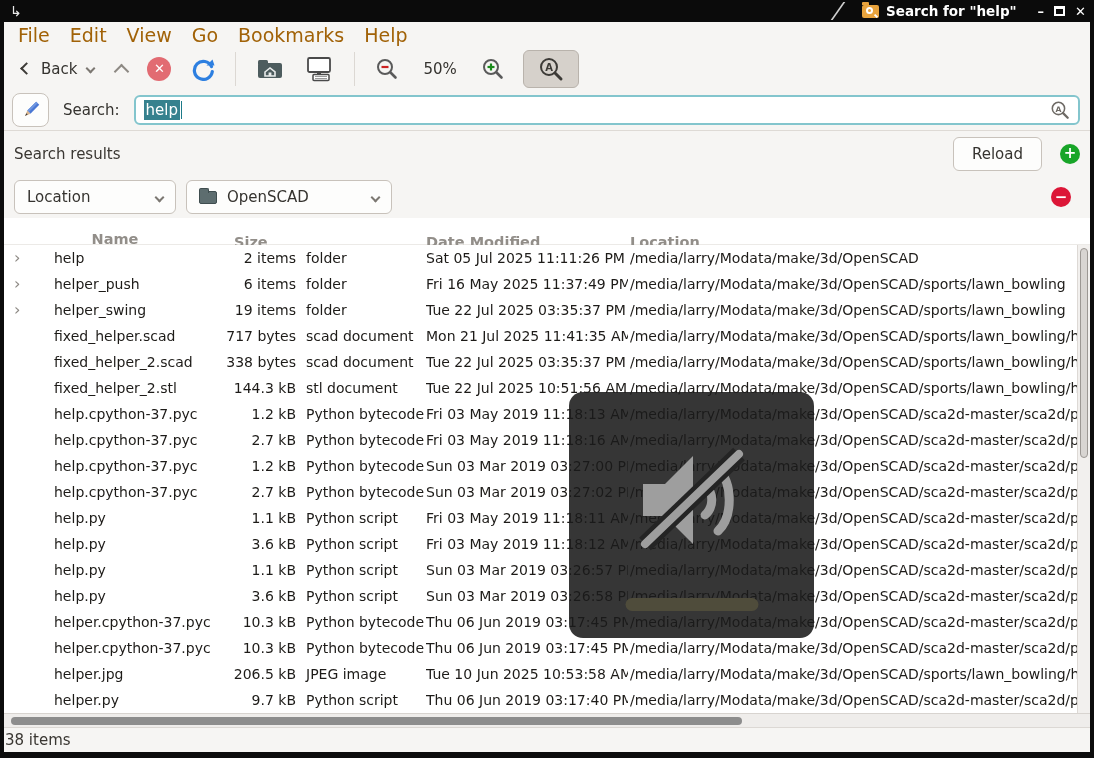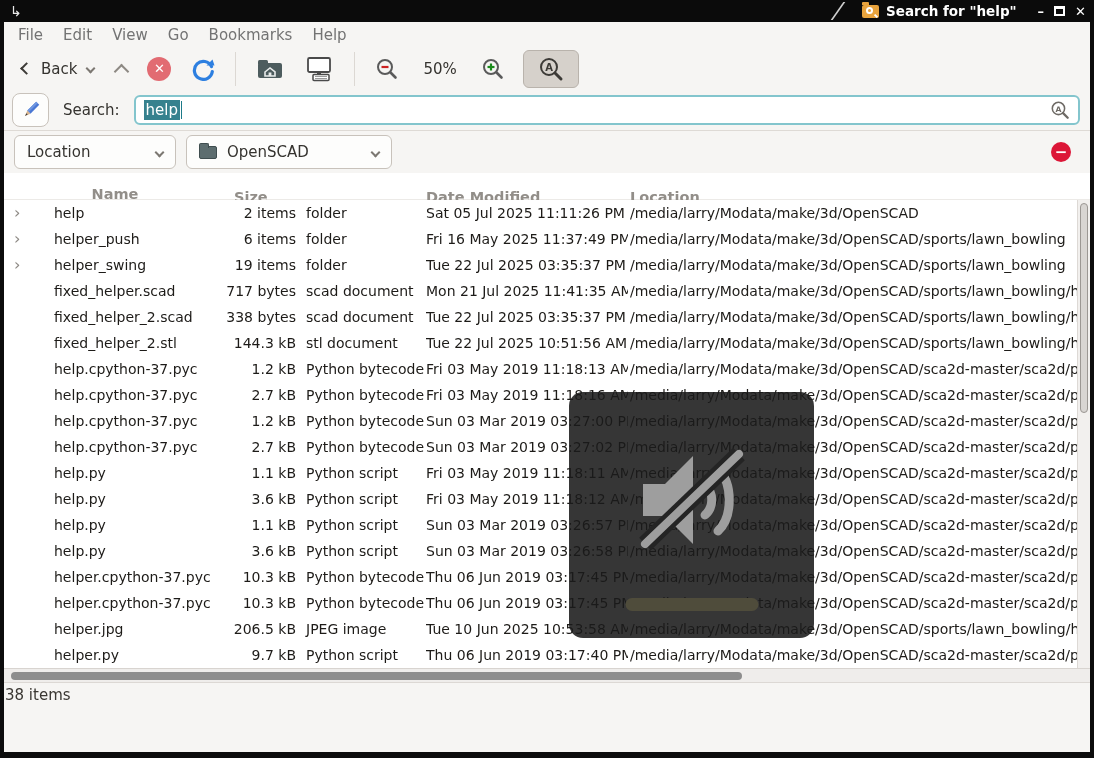--- a/index.html
+++ b/index.html
@@ -19,21 +19,21 @@
   .tfolder .lens { position:absolute; left:4px; top:2px; width:7px; height:7px; border:2px solid #fff; border-radius:50%; }
   .tfolder .lens:after { content:""; position:absolute; left:6px; top:6px; width:4px; height:2px; background:#fff; transform:rotate(45deg); }
   .title-text { font-size:13.5px; font-weight:bold; color:#fff; white-space:nowrap; }
   .winbtns { display:flex; align-items:center; gap:10px; margin-left:14px; }
   .wbtn { color:#fff; font-size:13px; line-height:1; cursor:default; }
   .wbtn.max { width:11px; height:10px; border:2px solid #fff; border-top-width:3px; }
   .wbtn.min { font-weight:bold; }
 
   
   .menubar { height:25px; display:flex; align-items:center; padding-left:4px; background:#f6f5f3; }
-  .menu-item { padding:2px 10px; font-size:15px; color:#737373;text-align:right; }
+  .menu-item { padding:2px 10px; font-size:19px; color:#a16207;text-align:right; }
 
   
   .toolbar { height:43px; display:flex; align-items:center; padding:0 8px; gap:4px; background:#f6f5f3; }
   .chev { display:inline-block; border-right:2px solid #5a5751; border-bottom:2px solid #5a5751; }
   .chev.sm { width:7px; height:7px; transform:rotate(45deg); border-color:#7c7872; }
   .chev.left  { width:9px; height:9px; transform:rotate(135deg); border-color:#3c3a36; }
   .chev.right { width:9px; height:9px; transform:rotate(-45deg); border-color:#b4b0aa; }
   .chev.up    { width:11px; height:11px; transform:rotate(-135deg); border-color:#8d8983; margin-top:6px; }
   .tbtn { display:flex; align-items:center; gap:10px; padding:6px 10px; border-radius:6px; }
   .tbtn .lbl { font-size:15px; color:#35332f; }
@@ -221,20 +221,29 @@
       <span class="sel-text">help</span>
       <span class="caret"></span>
       <svg class="icon-svg fa-icon" width="20" height="20" viewBox="0 0 26 26">
         <circle cx="11" cy="11" r="8" fill="none" stroke="#6e6a65" stroke-width="2"></circle>
         <line x1="17" y1="17" x2="23" y2="23" stroke="#6e6a65" stroke-width="3" stroke-linecap="round"></line>
         <text x="11" y="15" text-anchor="middle" font-size="10" font-weight="bold" fill="#6e6a65">A</text>
       </svg>
     </div>
   </div>
 
+  <div class="results-head">
+    <span class="results-title">Search results</span>
+    <div class="reload-btn">
+      <span>Reload</span>
+    </div>
+    <span class="pm-circle plus-circle">
+        <span>+</span>
+      </span>
+  </div>
 
   <div class="filters-row">
     <div class="dropdown loc-dd">
       <span class="lbl">Location</span>
       <span class="chev sm"></span>
     </div>
     <div class="dropdown scope-dd">
       <span class="mini-folder"></span>
       <span class="lbl">OpenSCAD</span>
       <span class="chev sm"></span>

